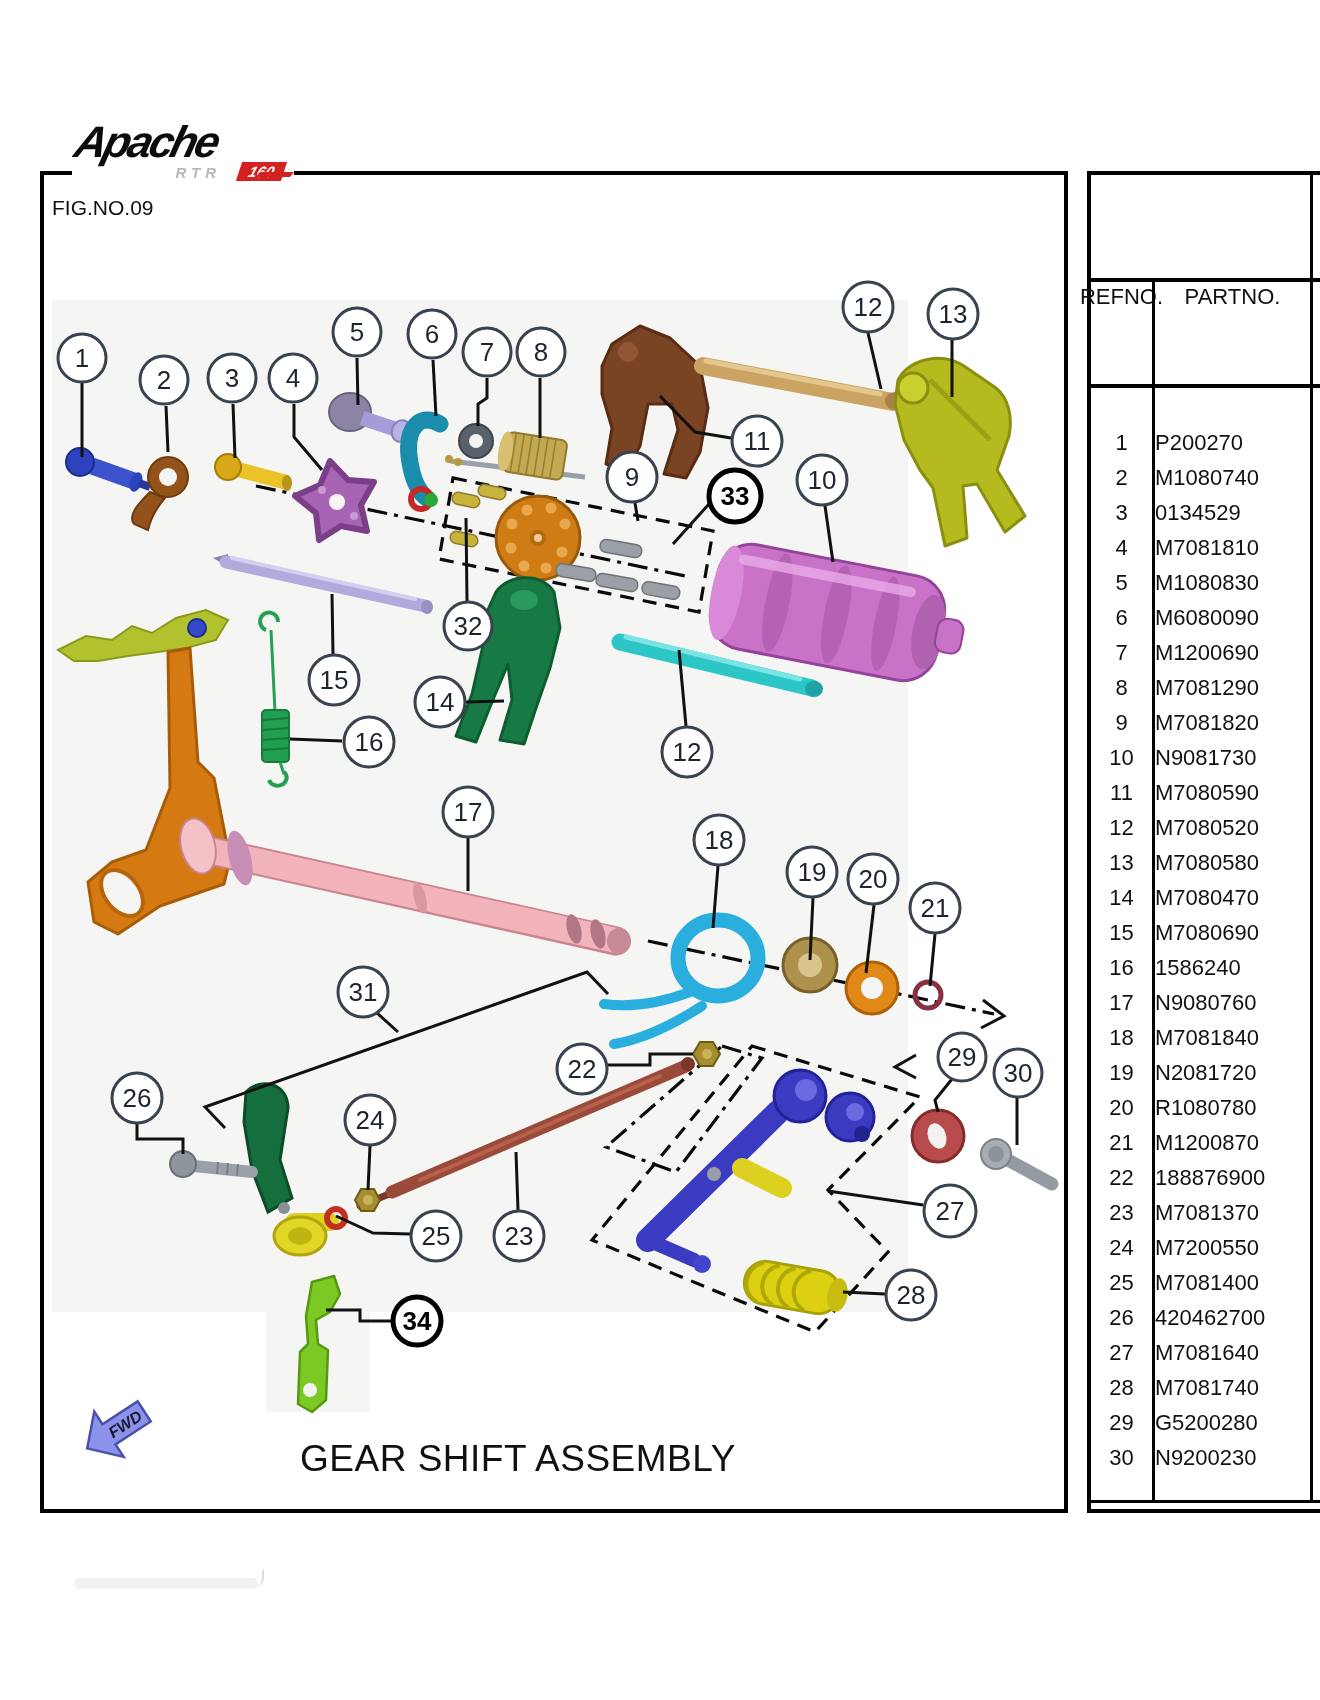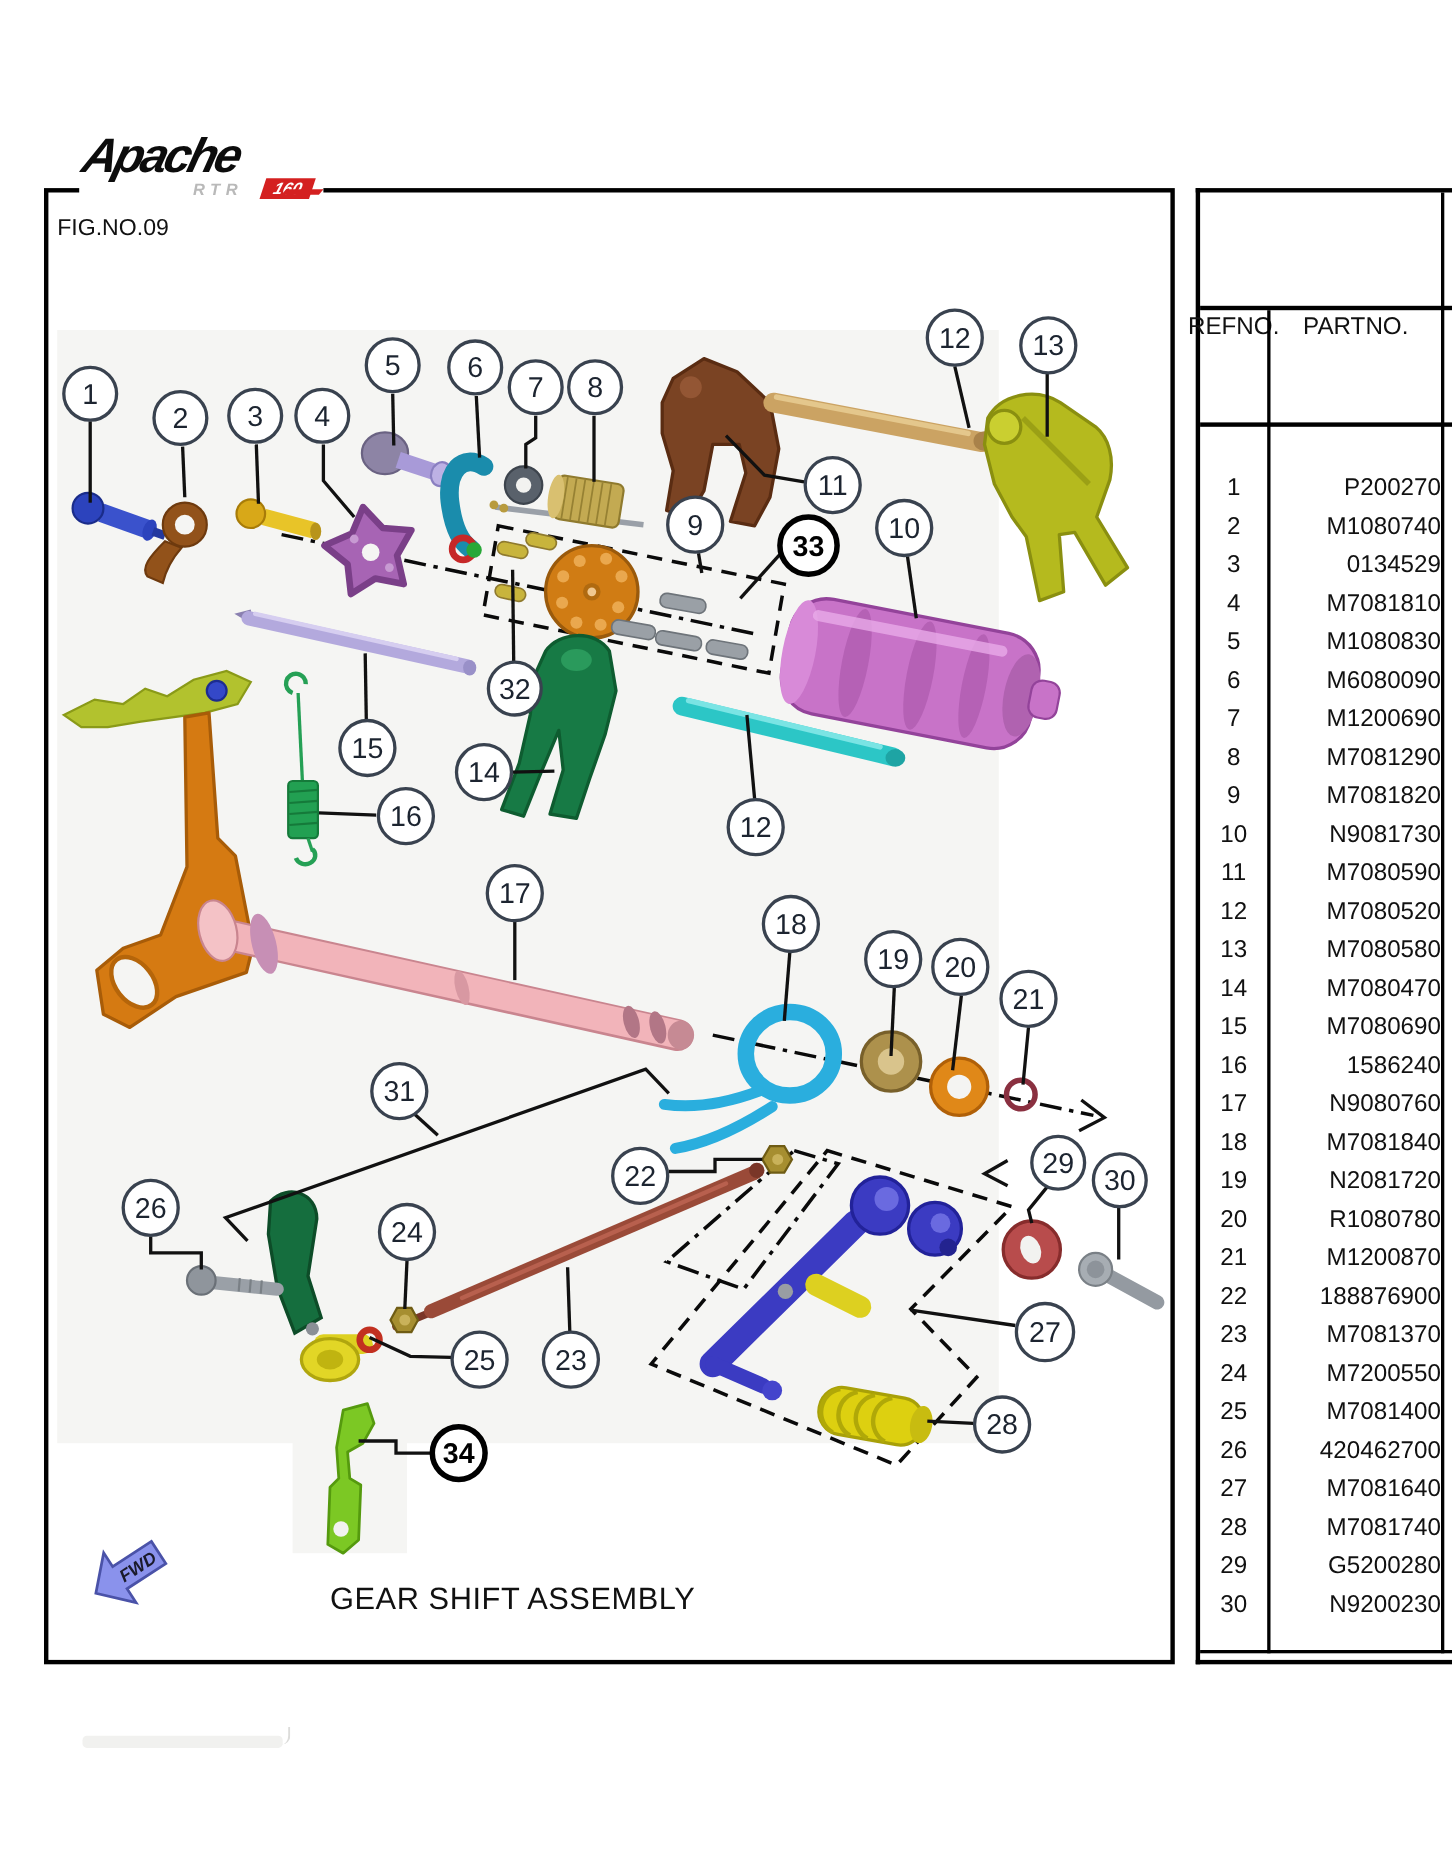--- a/index.html
+++ b/index.html
@@ -18,37 +18,37 @@
         overflow:hidden;}
   .logo .brand{display:block;font-style:italic;font-weight:900;font-size:44px;letter-spacing:-3px;
         transform:skewX(-14deg);line-height:44px;margin:2px 0 0 4px;color:#0c0c0c;}
   .logo .subrow{display:flex;justify-content:flex-end;align-items:flex-end;gap:18px;margin:-2px 10px 0 0;}
   .logo .rtr{font-weight:bold;font-style:italic;color:#b9b9b9;font-size:15px;letter-spacing:5px;}
   .logo .model{display:inline-block;background:#d42020;color:#fff;font-style:italic;font-weight:bold;
         font-size:15px;padding:1px 10px;transform:skewX(-18deg);}
   .logo .swoosh{position:absolute;right:2px;top:54px;width:34px;height:5px;background:#d42020;
         transform:skewX(-40deg);}
   .figno{position:absolute;left:52px;top:196px;font-size:21px;z-index:6;text-align:center;}
-  .dtitle{position:absolute;left:300px;top:1438px;font-size:28px;letter-spacing:.5px;z-index:6;}
+  .dtitle{position:absolute;left:300px;top:1438px;font-size:37px;letter-spacing:.5px;z-index:6;}
   
   .twrap{position:absolute;left:1087px;top:171px;width:240px;height:1342px;z-index:4;
          border-top:4px solid #000;border-left:4px solid #000;border-bottom:4px solid #000;box-sizing:border-box;}
   .tband{position:absolute;left:0;top:0;width:100%;height:107px;border-bottom:4px solid #000;box-sizing:border-box;}
   .thead{position:absolute;left:0;top:107px;width:100%;height:106px;border-bottom:4px solid #000;box-sizing:border-box;}
   .hcell{position:absolute;top:0;height:100%;display:flex;flex-direction:row;justify-content:center;
          text-align:center;font-size:22px;line-height:30px;}
   .hcell.ref{left:0;width:61px;}
   .hcell.part{left:64px;width:155px;}
   .vline{position:absolute;width:3px;background:#000;}
   .vl1{left:61px;top:107px;height:1221px;}
   .vl2{left:219px;top:0;height:1328px;}
   .innerbtm{position:absolute;left:0;top:1325px;width:229px;height:3px;background:#000;}
   .t-row{position:absolute;left:0;width:229px;height:35px;font-size:22px;line-height:35px;}
   .t-row .ref{position:absolute;left:0;width:61px;text-align:center;}
-  .t-row .part{position:absolute;left:64px;width:155px;text-align:right;}
+  .t-row .part{position:absolute;left:64px;width:155px;text-align:left;}
   .artifact{position:absolute;left:75px;top:1578px;width:182px;height:11px;background:#f1f1ef;
             border-radius:4px;z-index:2;}
   .artifact2{position:absolute;left:252px;top:1570px;width:10px;height:16px;border-right:2px solid #dcdcda;
             border-radius:0 0 8px 0;z-index:2;}
 </style>
 </head>
 <body>
 
 <div class="page">
 

